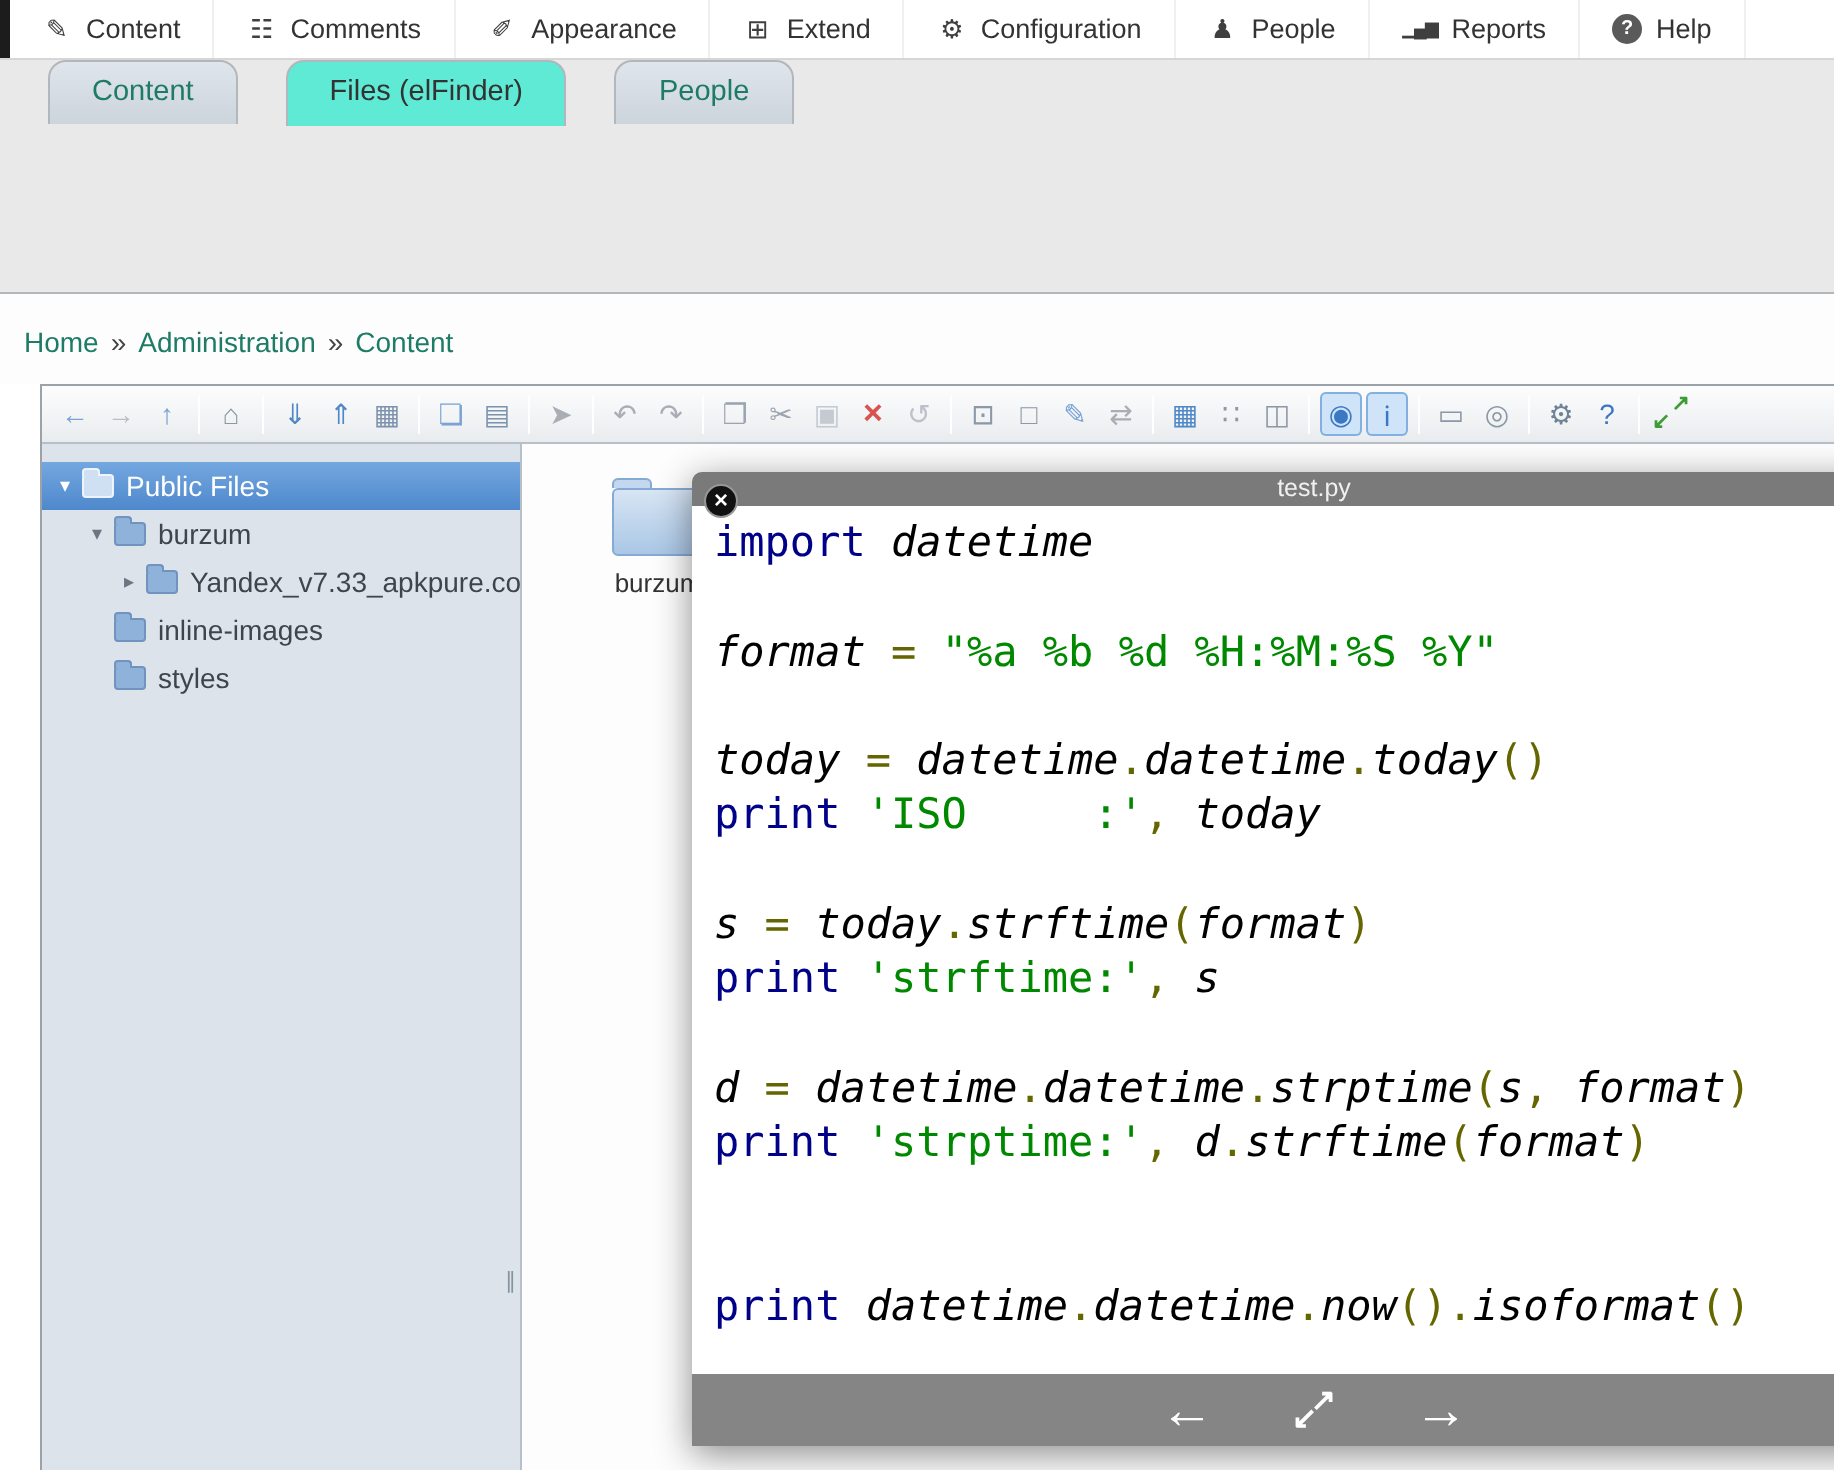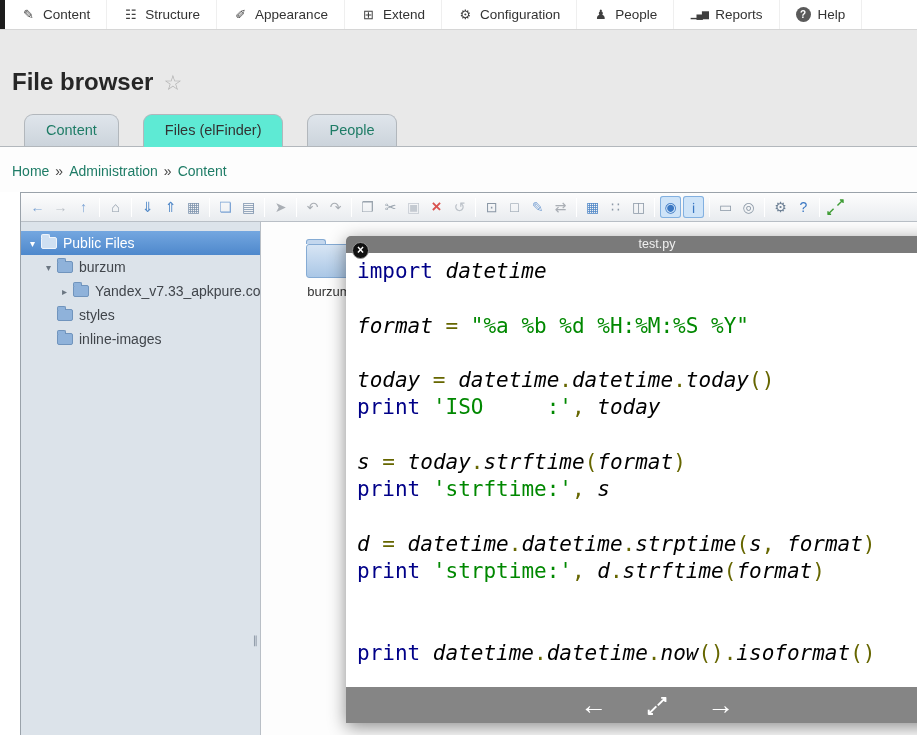--- a/index.html
+++ b/index.html
@@ -88,21 +88,21 @@
 
 <header class="admin-toolbar">
   <div class="admin-edge"></div>
   <div class="admin-items" style="display:flex;">
       <div class="admin-item">
     <span class="admin-icon">✎</span>
     <span class="admin-label">Content</span>
   </div>
       <div class="admin-item">
     <span class="admin-icon">☷</span>
-    <span class="admin-label">Structure</span>
+    <span class="admin-label">Comments</span>
   </div>
       <div class="admin-item">
     <span class="admin-icon">✐</span>
     <span class="admin-label">Appearance</span>
   </div>
       <div class="admin-item">
     <span class="admin-icon">⊞</span>
     <span class="admin-label">Extend</span>
   </div>
       <div class="admin-item">
@@ -118,24 +118,20 @@
     <span class="admin-label">Reports</span>
   </div>
       <div class="admin-item">
     <span class="admin-icon circle">?</span>
     <span class="admin-label">Help</span>
   </div>
     </div>
 </header>
 
 <section class="page-header">
-  <div class="page-title-row">
-    <h1 class="page-title">File browser</h1>
-    <span class="fav-star">☆</span>
-  </div>
   <nav class="tabs">
       <div class="tab"><span class="tab-label">Content</span></div>
       <div class="tab active"><span class="tab-label">Files (elFinder)</span></div>
       <div class="tab"><span class="tab-label">People</span></div>
     </nav>
 </section>
 
 <nav class="breadcrumb"><a class="crumb" href="#">Home</a><span class="crumb-sep">»</span><a class="crumb" href="#">Administration</a><span class="crumb-sep">»</span><a class="crumb" href="#">Content</a></nav>
 
 <div class="elfinder">
@@ -201,26 +197,26 @@
     <span class="tree-label">burzum</span>
   </div>
           <div class="tree-row" style="padding-left: 37px;">
     <span class="tree-arrow">▸</span>
     <span class="folder-sm"></span>
     <span class="tree-label">Yandex_v7.33_apkpure.co</span>
   </div>
           <div class="tree-row" style="padding-left: 21px;">
     <span class="tree-arrow"></span>
     <span class="folder-sm"></span>
-    <span class="tree-label">styles</span>
+    <span class="tree-label">inline-images</span>
   </div>
           <div class="tree-row" style="padding-left: 21px;">
     <span class="tree-arrow"></span>
     <span class="folder-sm"></span>
-    <span class="tree-label">inline-images</span>
+    <span class="tree-label">styles</span>
   </div>
         </div>
       <span class="tree-grip">∥</span>
     </div>
     <div class="elf-cwd">
         <div class="cwd-item">
     <div class="folder-lg"></div>
     <div class="cwd-label">burzum</div>
   </div>
       </div>

